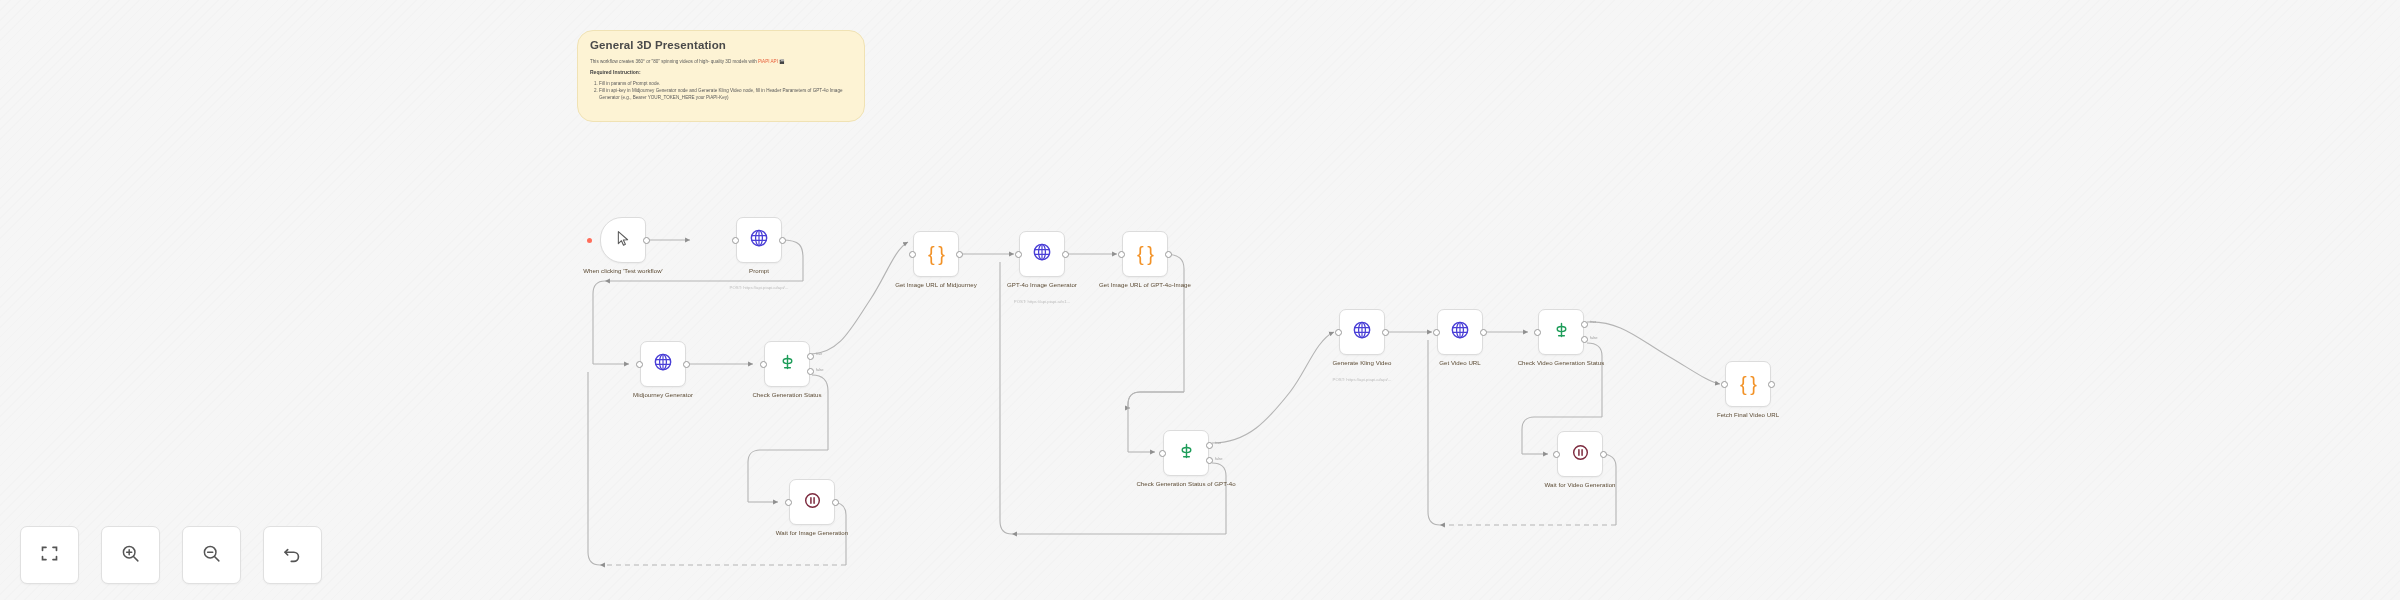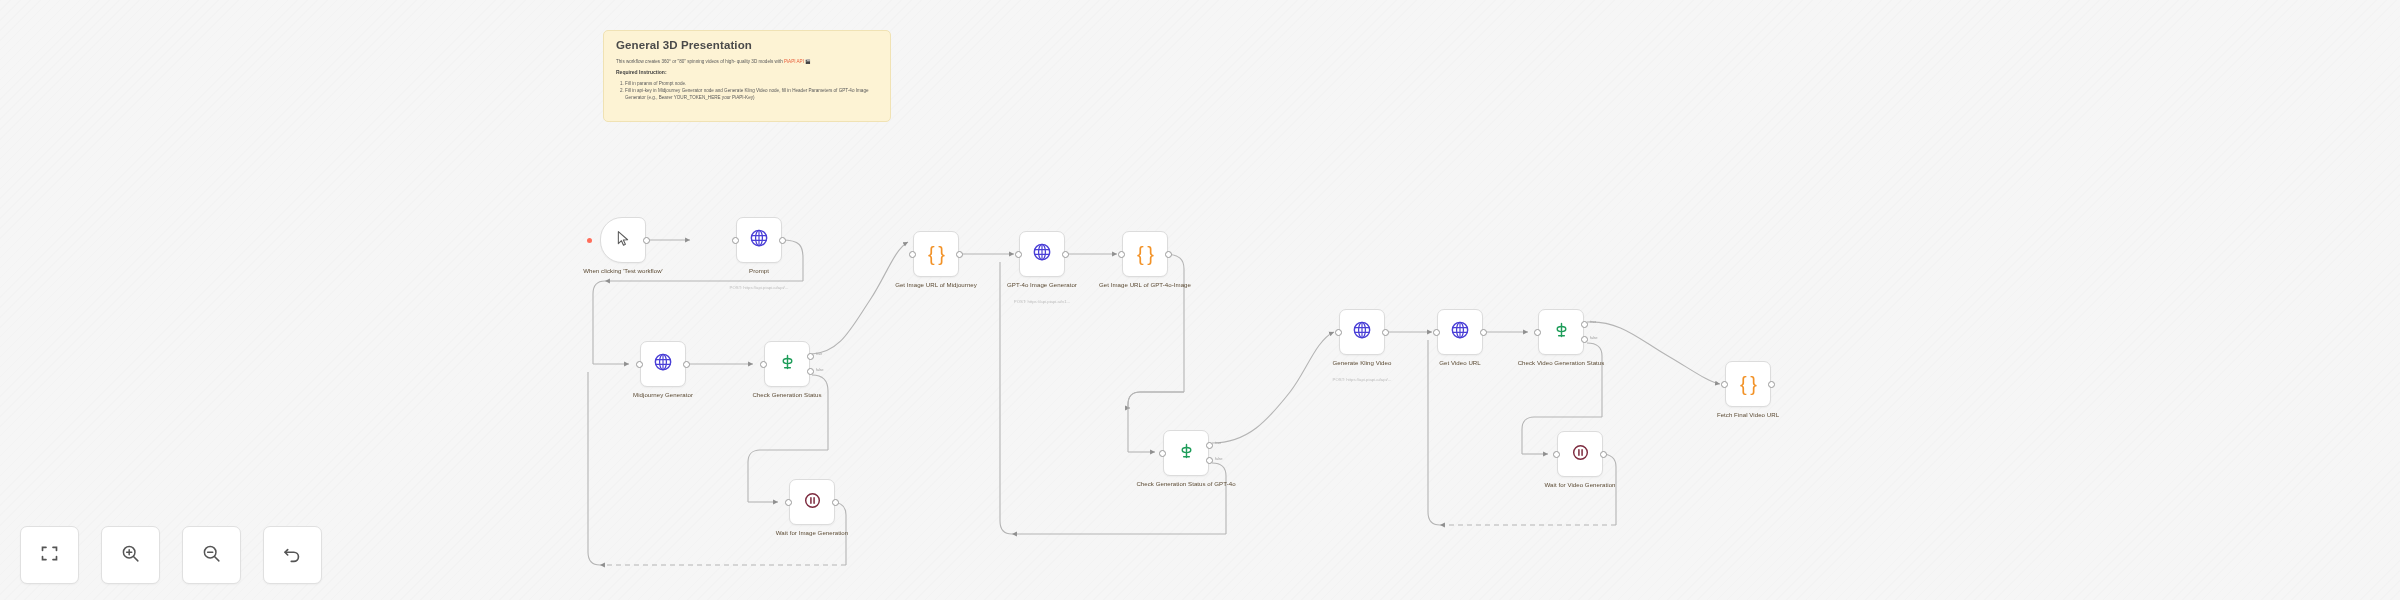--- a/index.html
+++ b/index.html
@@ -9,22 +9,22 @@
     background:#f7f7f7;
   }
   #canvas{
     position:relative; width:2400px; height:600px;
     background-color:#f6f6f6;
     background-image:
       repeating-linear-gradient(135deg, rgba(0,0,0,0.013) 0 1px, rgba(0,0,0,0) 1px 7px);
   }
   
   .sticky{
-    position:absolute; left:603px; top:30px; width:288px; height:92px;
-    background:#fdf3d4; border:1px solid #f0e2b4; border-radius:5px;
+    position:absolute; left:577px; top:30px; width:288px; height:92px;
+    background:#fdf3d4; border:1px solid #f0e2b4; border-radius:16px;
     padding:8px 11px 8px 12px; overflow:hidden;
   }
   .sticky h1{
     font-size:11.5px; font-weight:700; color:#4a4a4a; letter-spacing:.1px;
     margin-bottom:5px; line-height:1.2;
   }
   .sticky p{ font-size:4.6px; color:#5a5a5a; line-height:1.55; margin-bottom:4px; }
   .sticky p.req{ font-weight:700; color:#3f3f3f; font-size:5px; margin-bottom:3px; }
   .sticky .lnk{ color:#e8603c; }
   .sticky ol{ padding-left:9px; }

